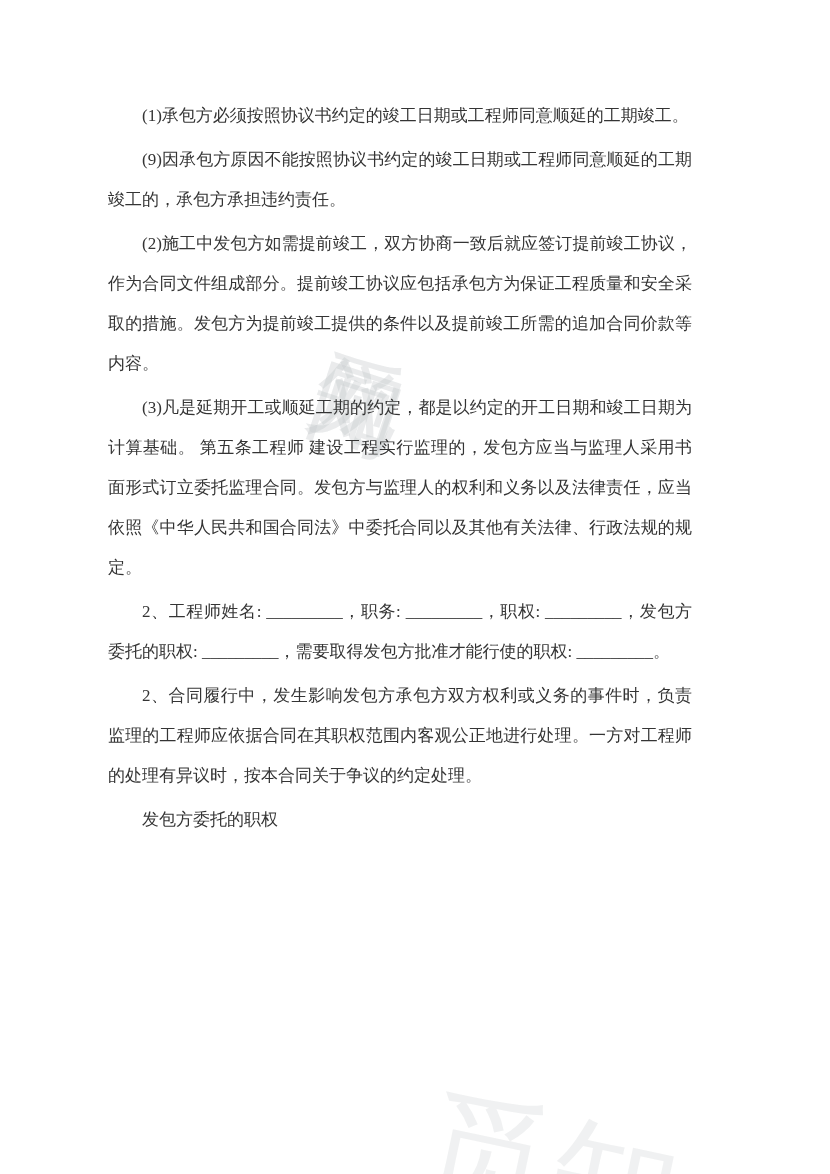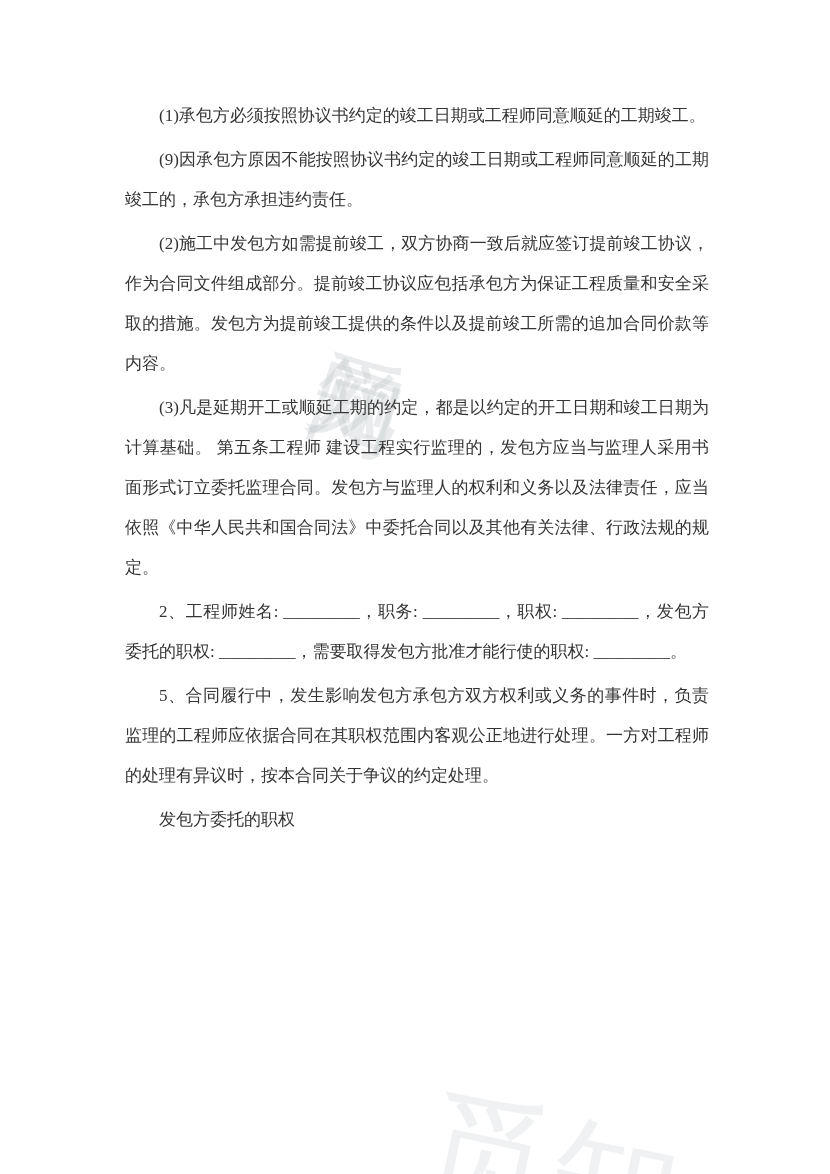--- a/index.html
+++ b/index.html
@@ -12,21 +12,21 @@
   .page {
     position: relative;
     width: 830px;
     height: 1174px;
     background: #ffffff;
     overflow: hidden;
   }
   .content {
     position: absolute;
     top: 96px;
-    left: 125px;
+    left: 108px;
     width: 584px;
     color: #343434;
     font-size: 17px;
     line-height: 40px;
     text-align: justify;
     z-index: 2;
   }
   .content p {
     text-indent: 2em;
     margin: 0 0 4px 0;
@@ -65,17 +65,17 @@
   <div class="watermark wm-mid">觅知网</div>
 
   <div class="watermark wm-bottom">觅知</div>
 
   <div class="content">
     <p>(1)承包方必须按照协议书约定的竣工日期或工程师同意顺延的工期竣工。</p>
     <p>(9)因承包方原因不能按照协议书约定的竣工日期或工程师同意顺延的工期竣工的，承包方承担违约责任。</p>
     <p>(2)施工中发包方如需提前竣工，双方协商一致后就应签订提前竣工协议，作为合同文件组成部分。提前竣工协议应包括承包方为保证工程质量和安全采取的措施。发包方为提前竣工提供的条件以及提前竣工所需的追加合同价款等内容。</p>
     <p>(3)凡是延期开工或顺延工期的约定，都是以约定的开工日期和竣工日期为计算基础。 第五条工程师 建设工程实行监理的，发包方应当与监理人采用书面形式订立委托监理合同。发包方与监理人的权利和义务以及法律责任，应当依照《中华人民共和国合同法》中委托合同以及其他有关法律、行政法规的规定。</p>
     <p>2、工程师姓名: _________，职务: _________，职权: _________，发包方委托的职权: _________，需要取得发包方批准才能行使的职权: _________。</p>
-    <p>5、合同履行中，发生影响发包方承包方双方权利或义务的事件时，负责监理的工程师应依据合同在其职权范围内客观公正地进行处理。一方对工程师的处理有异议时，按本合同关于争议的约定处理。</p>
+    <p>2、合同履行中，发生影响发包方承包方双方权利或义务的事件时，负责监理的工程师应依据合同在其职权范围内客观公正地进行处理。一方对工程师的处理有异议时，按本合同关于争议的约定处理。</p>
     <p>发包方委托的职权</p>
   </div>
 
 </div>
 
 </body></html>

